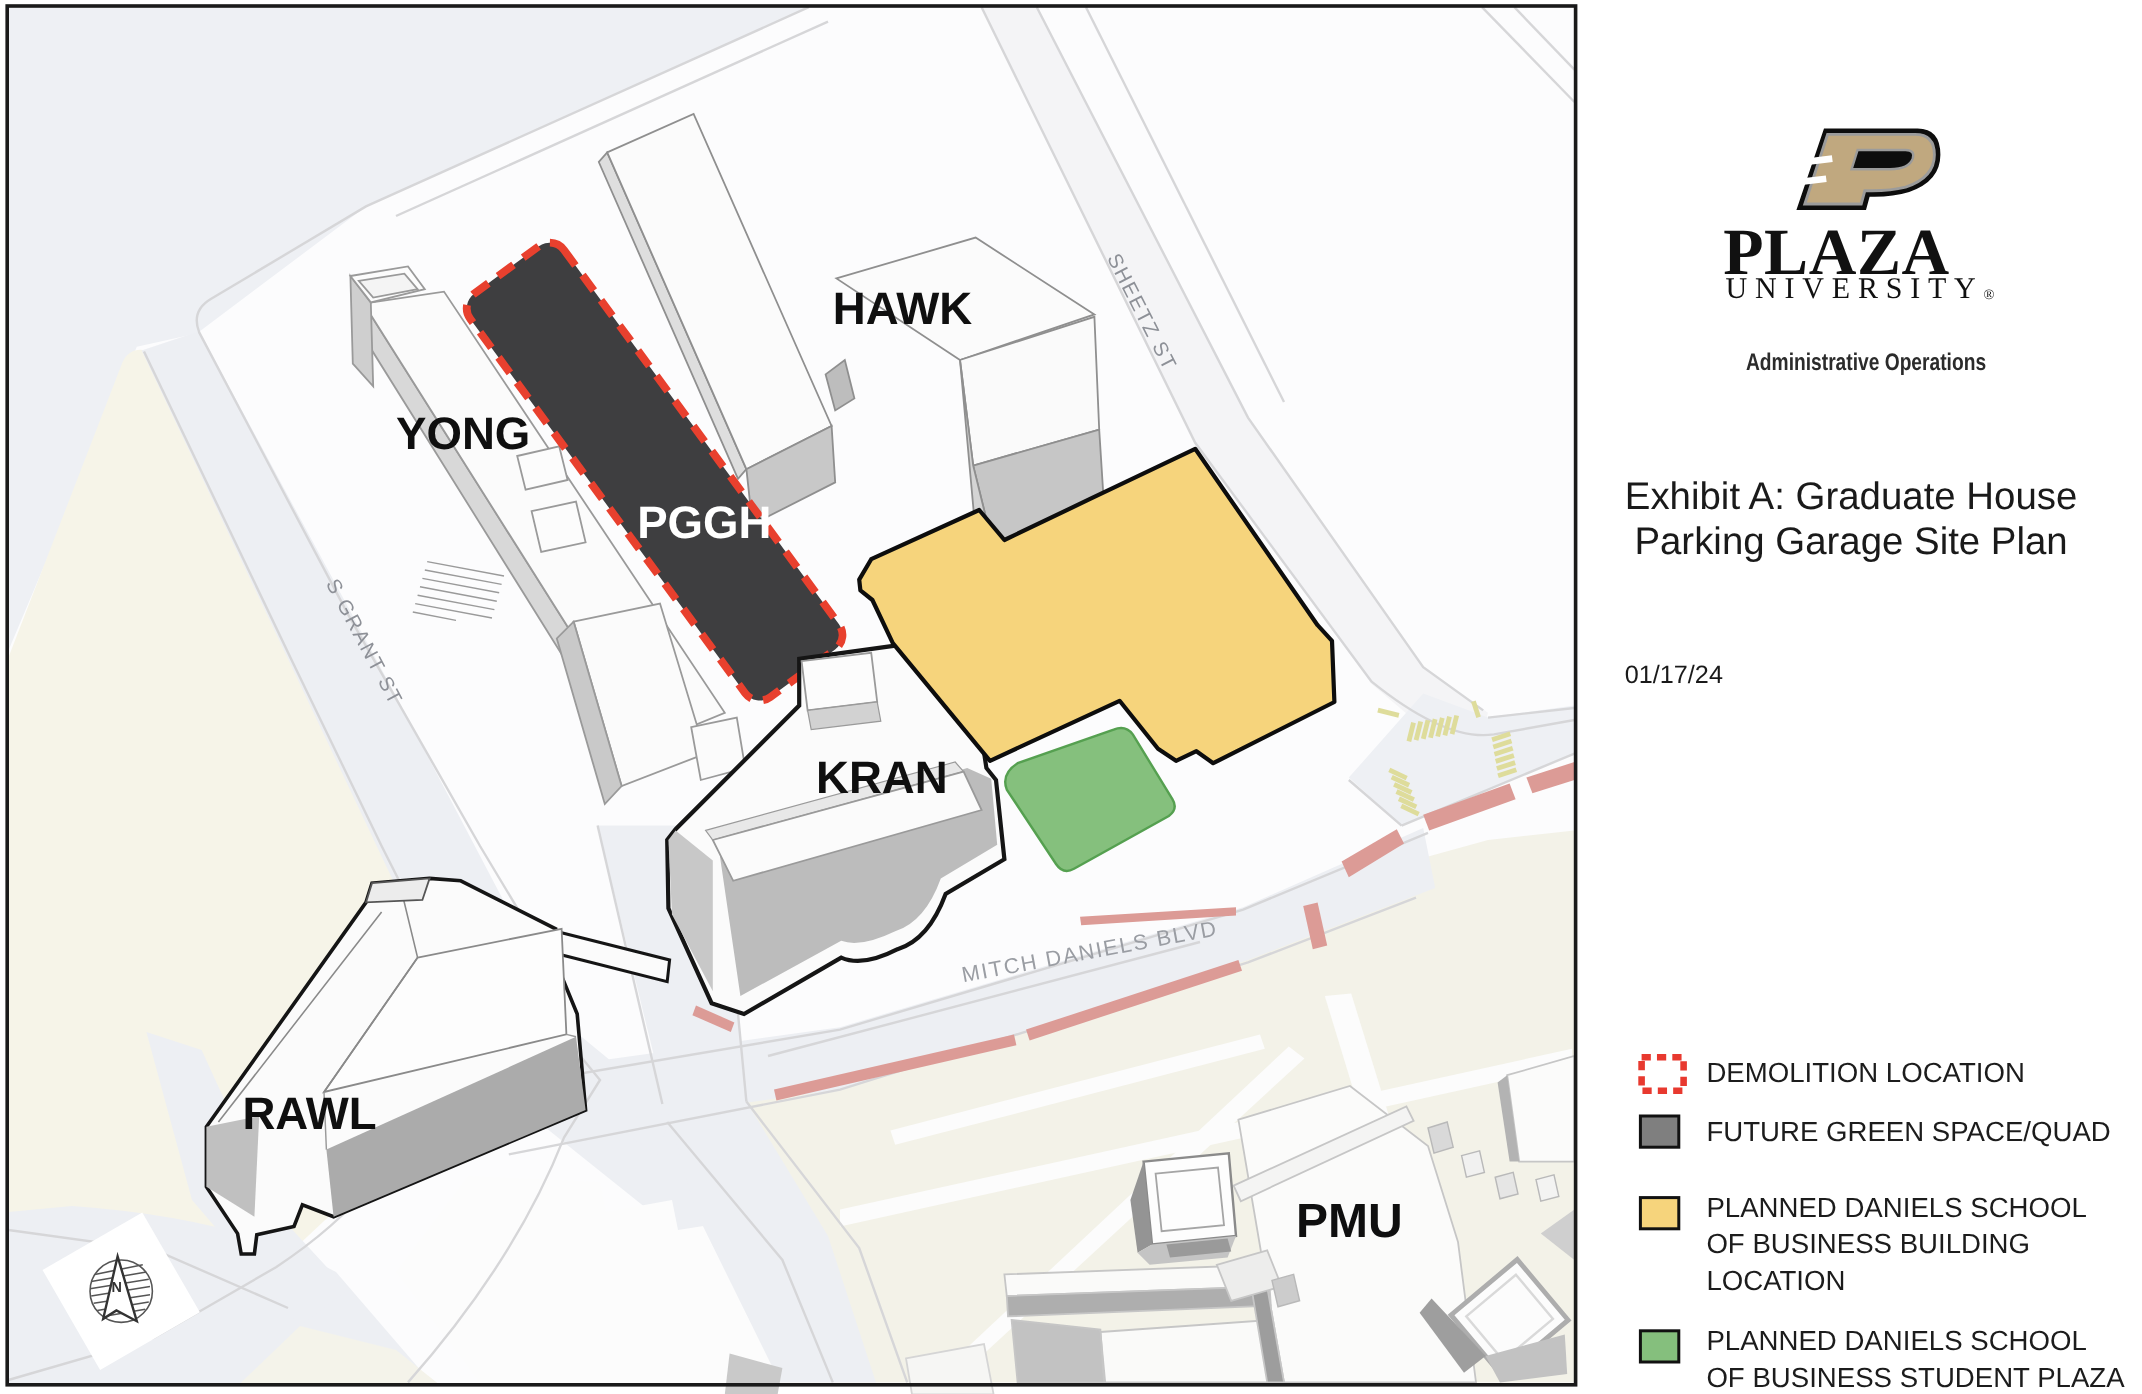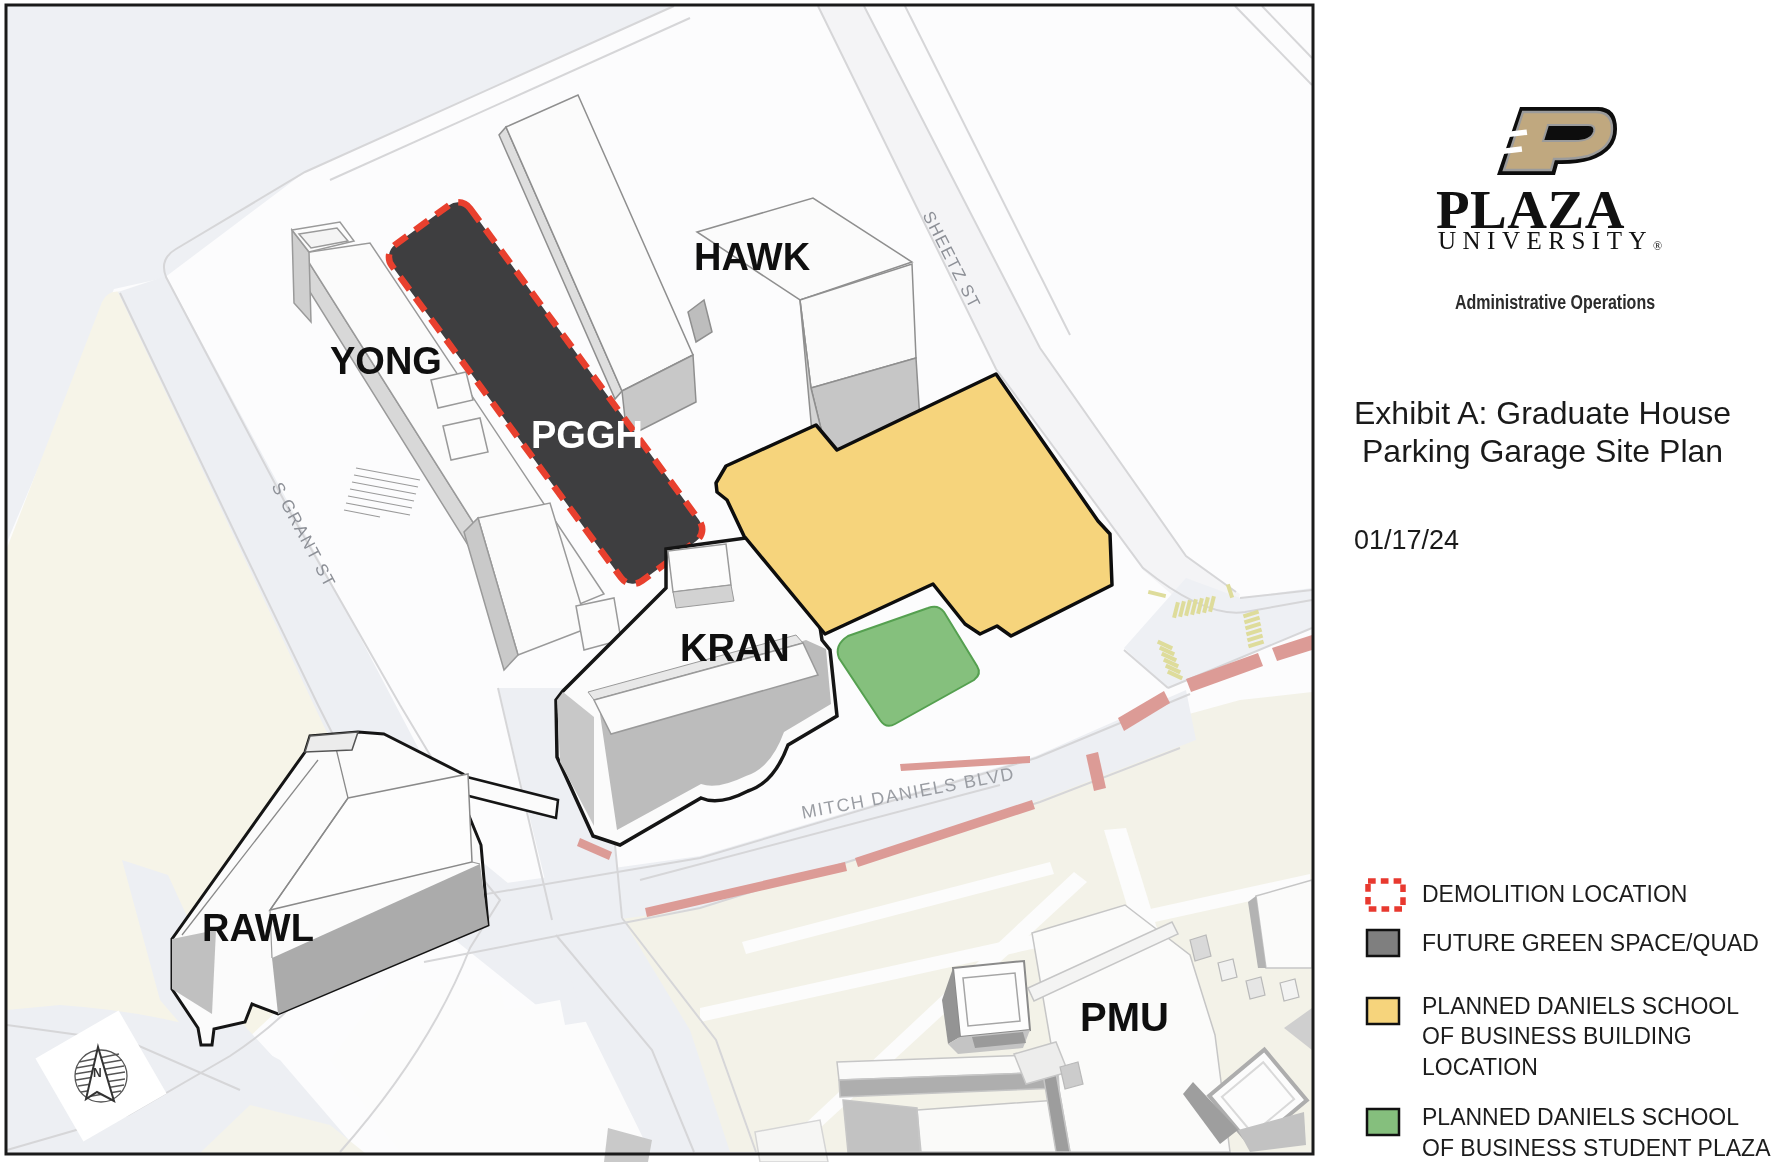--- a/index.html
+++ b/index.html
@@ -282,21 +282,21 @@
   <rect x="-3" y="44" width="30" height="5.5" fill="#ffffff" transform="rotate(-7 12 47)"></rect>
 </svg>
 
 <div class="abs" style="left:1436px;top:178px;width:240px;font-family:'Liberation Serif',serif;font-weight:bold;font-size:55px;color:#111;letter-spacing:0.5px;">PLAZA</div>
 <div class="abs" style="left:1438px;top:227px;font-family:'Liberation Serif',serif;font-size:25px;color:#111;letter-spacing:6.5px;text-align:center;">UNIVERSITY<span style="font-size:12px;letter-spacing:0;vertical-align:-1px;">®</span></div>
 
 <div class="abs" style="left:1455px;top:291px;font-size:20px;font-weight:bold;color:#2b2b2b;transform:scaleX(0.80);transform-origin:0 0;white-space:nowrap;">Administrative Operations</div>
 
 <div class="abs" style="left:1354px;top:394px;font-size:32px;color:#1a1a1a;line-height:38px;text-align:center;">Exhibit A: Graduate House<br>Parking Garage Site Plan</div>
 
-<div class="abs" style="left:1354px;top:525px;font-size:27px;color:#1a1a1a;text-align:center;">01/17/24</div>
+<div class="abs" style="left:1354px;top:551px;font-size:21px;color:#1a1a1a;text-align:center;">01/17/24</div>
 
 <svg class="abs" style="left:1360px;top:870px" width="425" height="292" viewBox="0 0 425 292">
 
   <rect x="8" y="11" width="35" height="28" fill="#ffffff" stroke="#e8392f" stroke-width="5.5" stroke-dasharray="7.7 5.1"></rect>
 
   <rect x="7" y="60" width="32" height="26" fill="#7f7f7f" stroke="#111" stroke-width="2.5"></rect>
 
   <rect x="7" y="128" width="32" height="26" fill="#f6d47c" stroke="#111" stroke-width="2.5"></rect>
 
   <rect x="7" y="239" width="32" height="26" fill="#85bf7d" stroke="#111" stroke-width="2.5"></rect>

